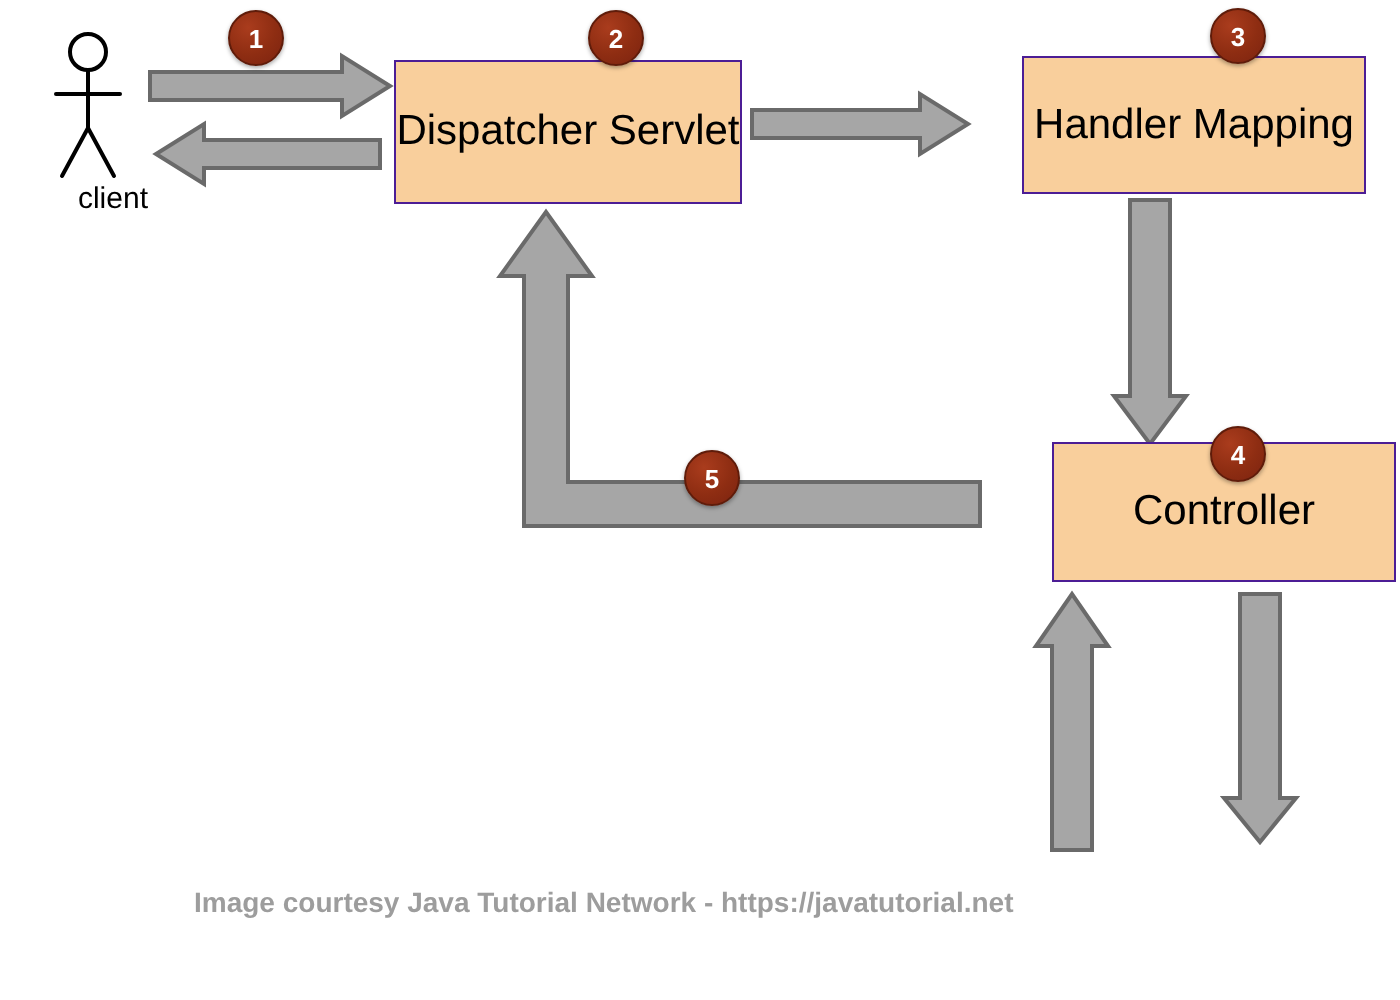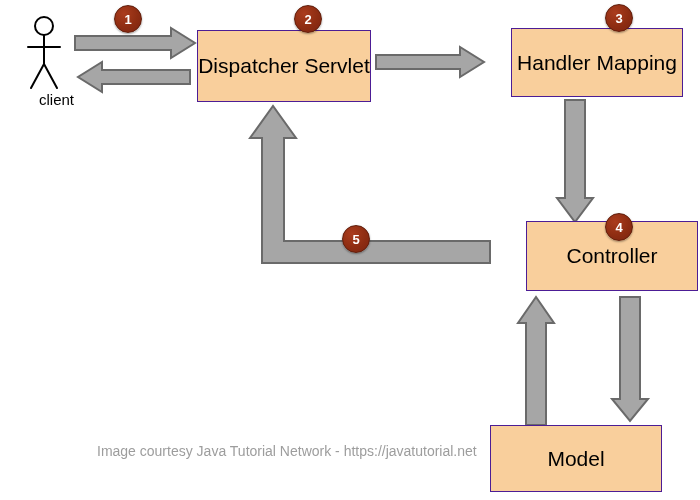--- a/index.html
+++ b/index.html
@@ -57,20 +57,21 @@
     color: #000000;
   }
   .caption {
     position: absolute;
     z-index: 2;
     left: 97px;
     top: 443px;
     font-size: 14px;
     color: #9d9d9d;
     white-space: nowrap;
+    font-weight: bold;
   }
 </style>
 </head>
 <body>
 
 <div class="stage">
 
   <svg class="arrow-layer" width="700" height="500" viewBox="0 0 700 500">
 
     <g stroke="#000000" stroke-width="2" fill="none" stroke-linecap="round">
@@ -99,23 +100,20 @@
   </div>
 
   <div class="box" style="left:490px; top:28px; width:170px; height:67px;margin-left:21px;">
     <span>Handler Mapping</span>
   </div>
 
   <div class="box" style="left:490px; top:221px; width:170px; height:68px;margin-left:36px;">
     <span>Controller</span>
   </div>
 
-  <div class="box" style="left:490px; top:425px; width:170px; height:65px;">
-    <span>Model</span>
-  </div>
 
   <div class="badge" style="left:114px; top:5px;">1</div>
   <div class="badge" style="left:294px; top:5px;">2</div>
   <div class="badge" style="left:605px; top:4px;">3</div>
   <div class="badge" style="left:605px; top:213px;">4</div>
   <div class="badge" style="left:342px; top:225px;">5</div>
 
   <div class="caption">Image courtesy Java Tutorial Network - https://javatutorial.net</div>
 
 </div>

